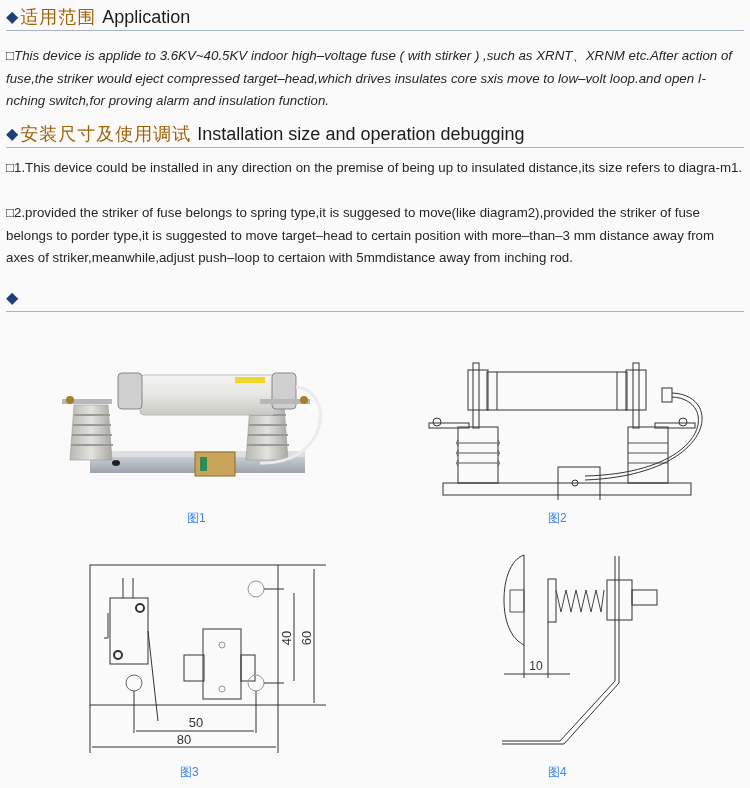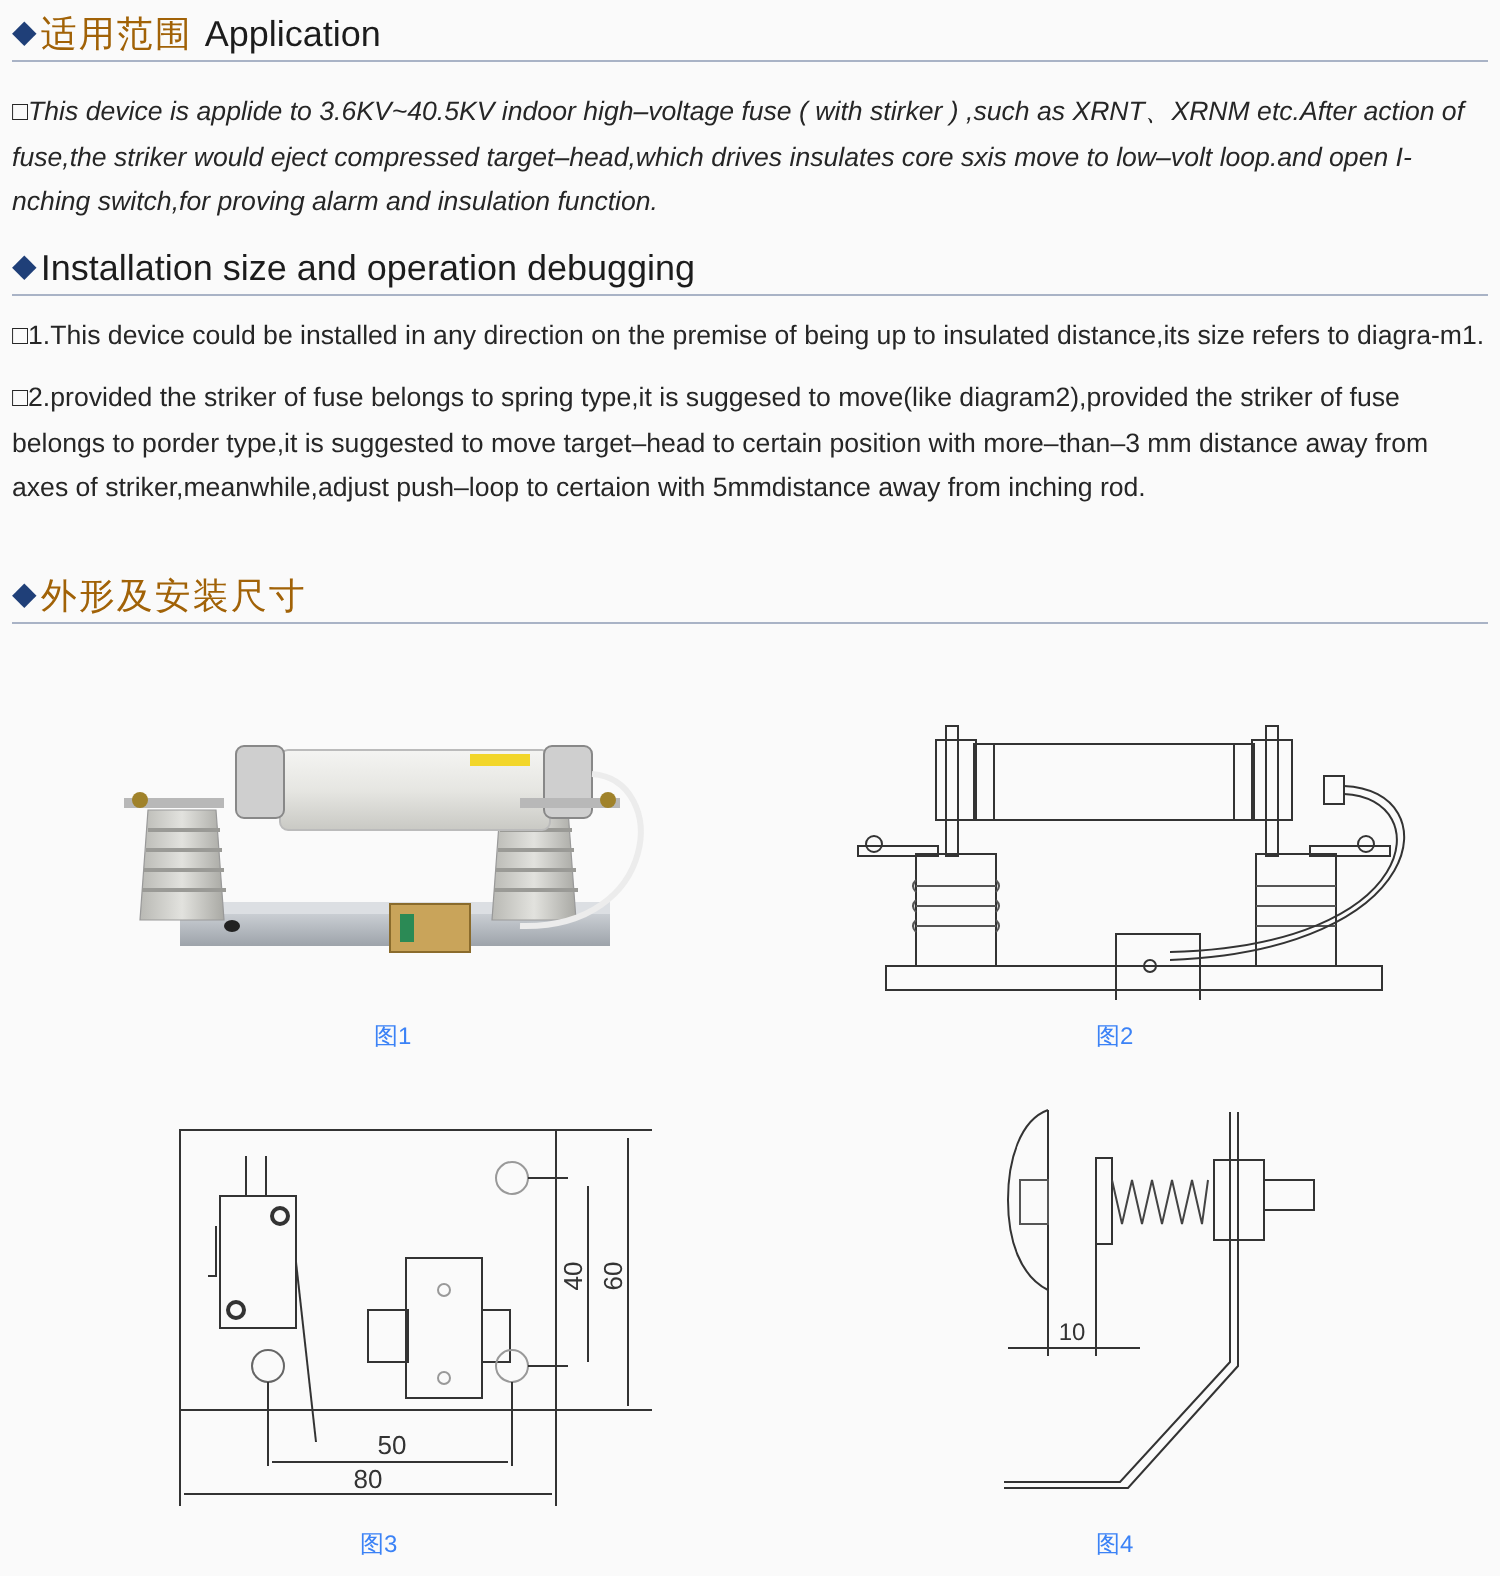--- a/index.html
+++ b/index.html
@@ -17,28 +17,28 @@
 
 <div class="sec-head" style="top:2px;">
   <span class="diamond">◆</span>
   <span class="cn">适用范围</span>
   <span class="en">Application</span>
 </div>
 <div class="para" style="top:45px;font-style:italic;">□This device is applide to 3.6KV~40.5KV indoor high–voltage fuse ( with stirker ) ,such as XRNT、XRNM etc.After action of fuse,the striker would eject compressed target–head,which drives insulates core sxis move to low–volt loop.and open I-nching switch,for proving alarm and insulation function.</div>
 
 <div class="sec-head" style="top:119px;">
   <span class="diamond">◆</span>
+  <span class="cn">安装尺寸及使用调试</span>
   <span class="en">Installation size and operation debugging</span>
 </div>
 <div class="para" style="top:157px;">□1.This device could be installed in any direction on the premise of being up to insulated distance,its size refers to diagra-m1.</div>
-<div class="para" style="top:188px;">□2.provided the striker of fuse belongs to spring type,it is suggesed to move(like diagram2),provided the striker of fuse belongs to porder type,it is suggested to move target–head to certain position with more–than–3 mm distance away from axes of striker,meanwhile,adjust push–loop to certaion with 5mmdistance away from inching rod.</div>
+<div class="para" style="top:202px;">□2.provided the striker of fuse belongs to spring type,it is suggesed to move(like diagram2),provided the striker of fuse belongs to porder type,it is suggested to move target–head to certain position with more–than–3 mm distance away from axes of striker,meanwhile,adjust push–loop to certaion with 5mmdistance away from inching rod.</div>
 
 <div class="sec-head" style="top:283px;">
   <span class="diamond">◆</span>
-  <span class="cn">外形及安装尺寸</span>
 </div>
 
 <svg class="fig" style="left:60px;top:355px;" width="280" height="135" viewBox="0 0 280 135">
   <defs>
     <linearGradient id="tube" x1="0" y1="0" x2="0" y2="1">
       <stop offset="0" stop-color="#f4f4f2"></stop>
         <stop offset="0.5" stop-color="#e6e6e2"></stop>
         <stop offset="1" stop-color="#c9c9c4"></stop>
     </linearGradient>
     <linearGradient id="ins" x1="0" y1="0" x2="1" y2="0">

